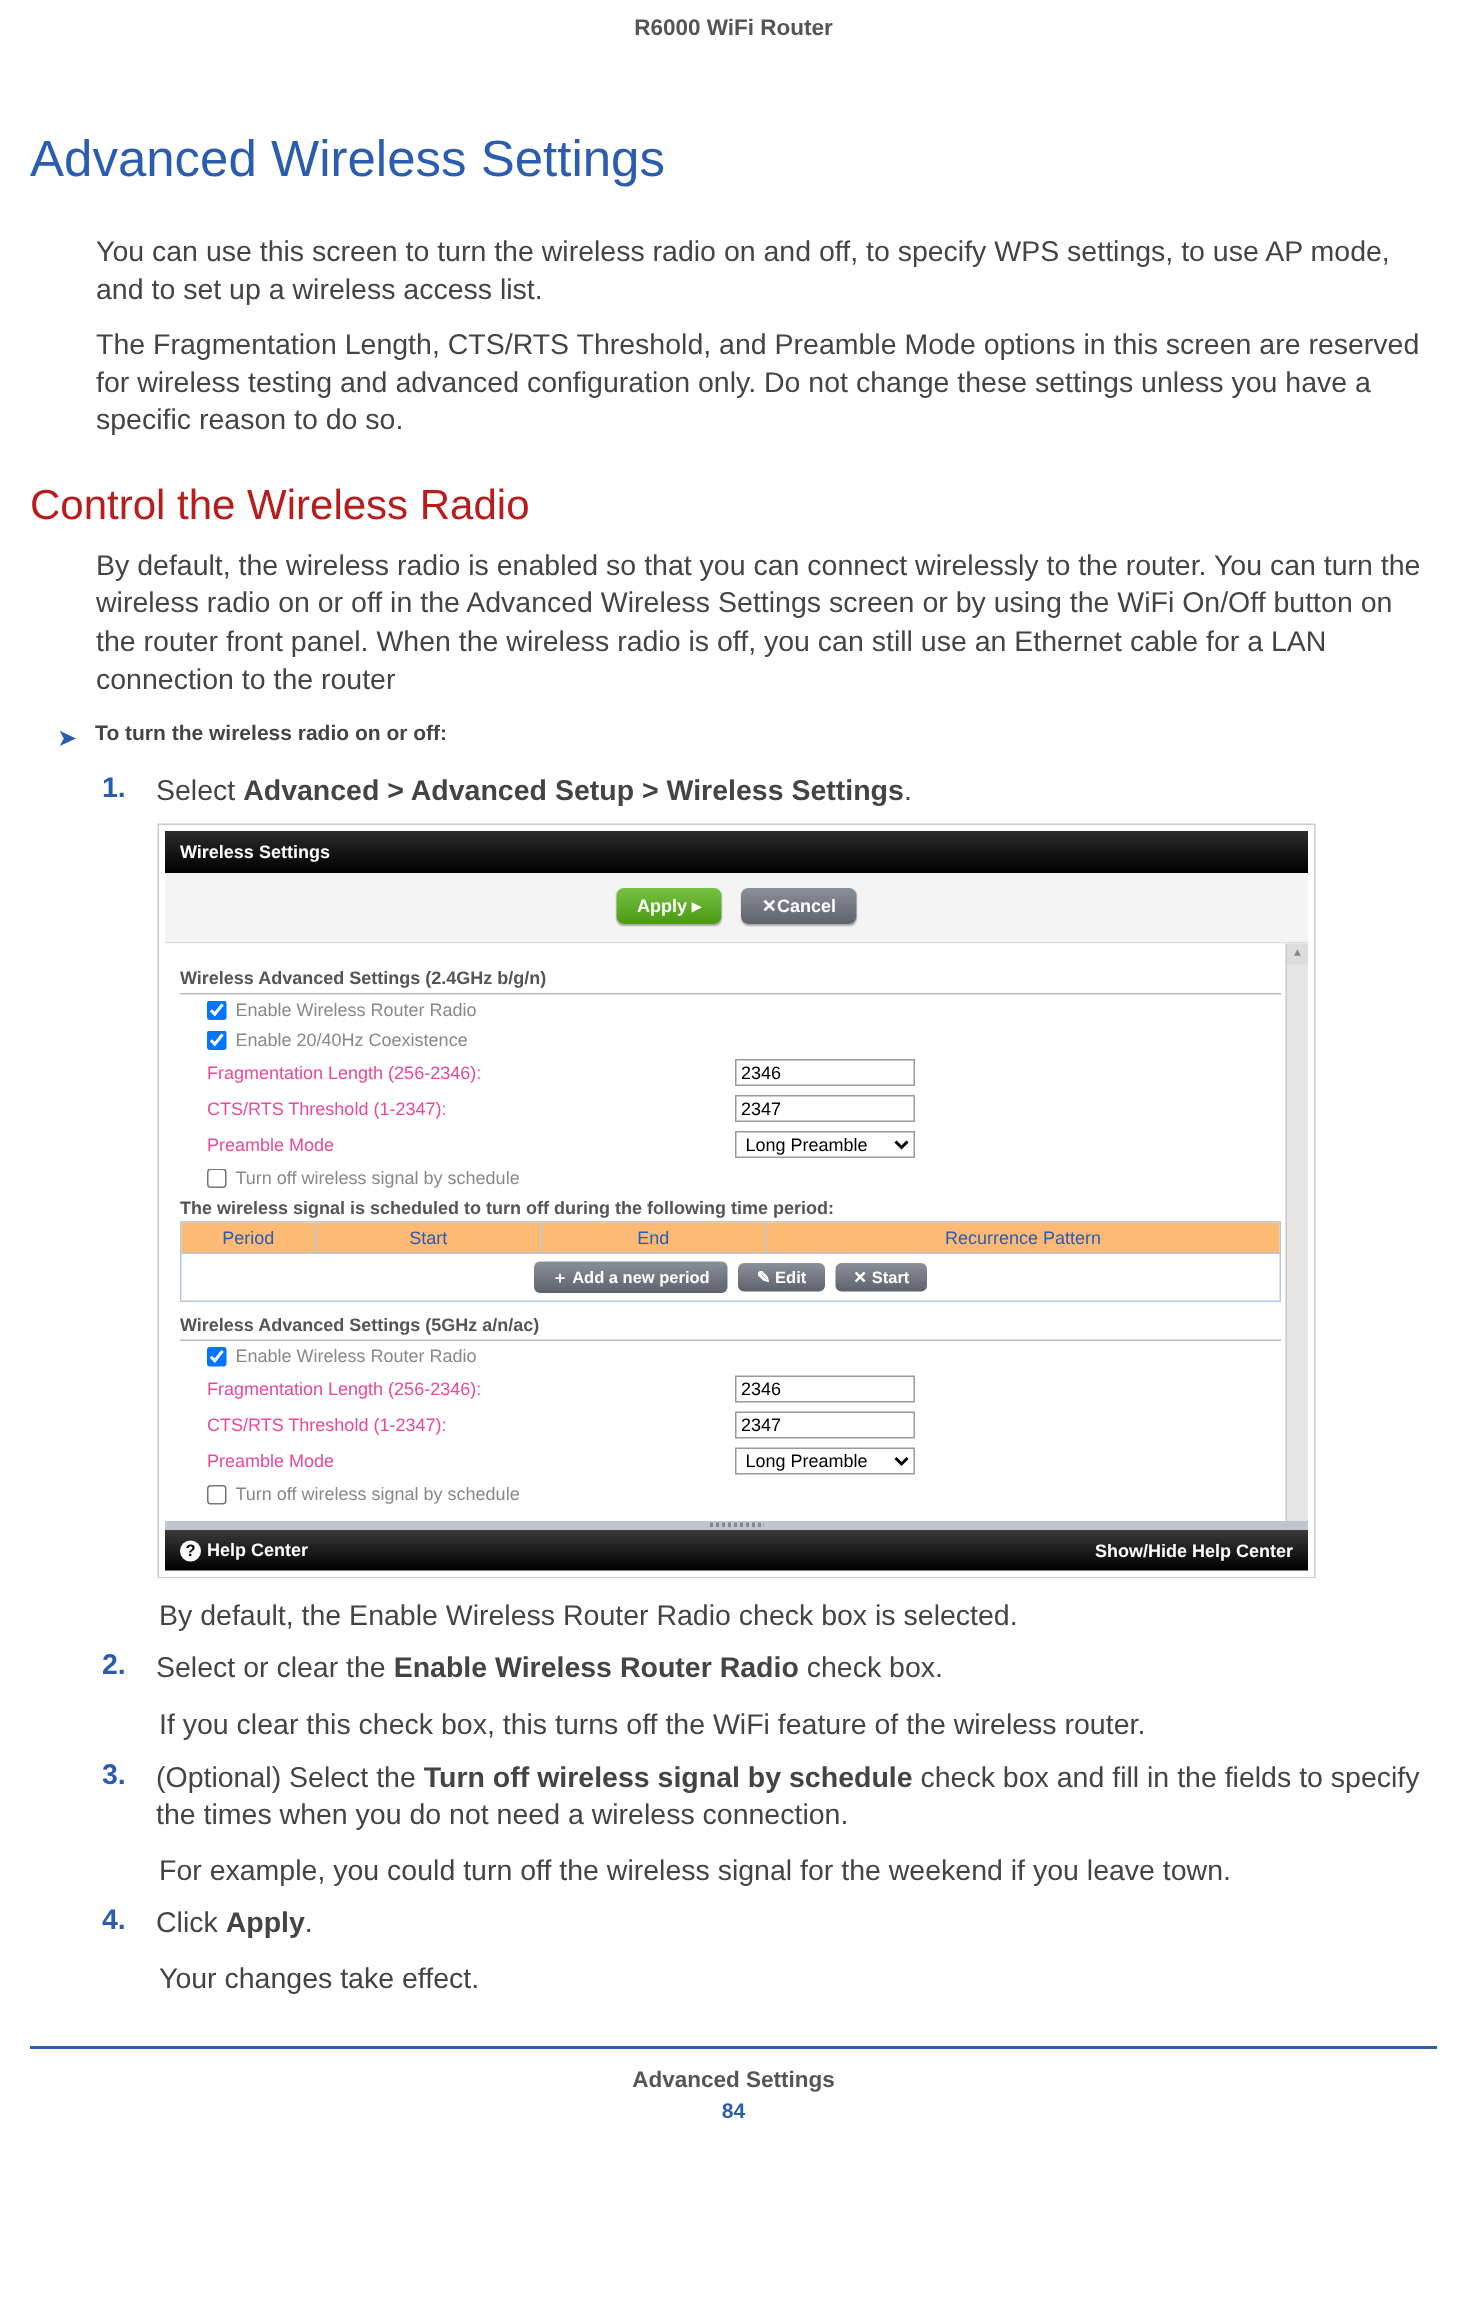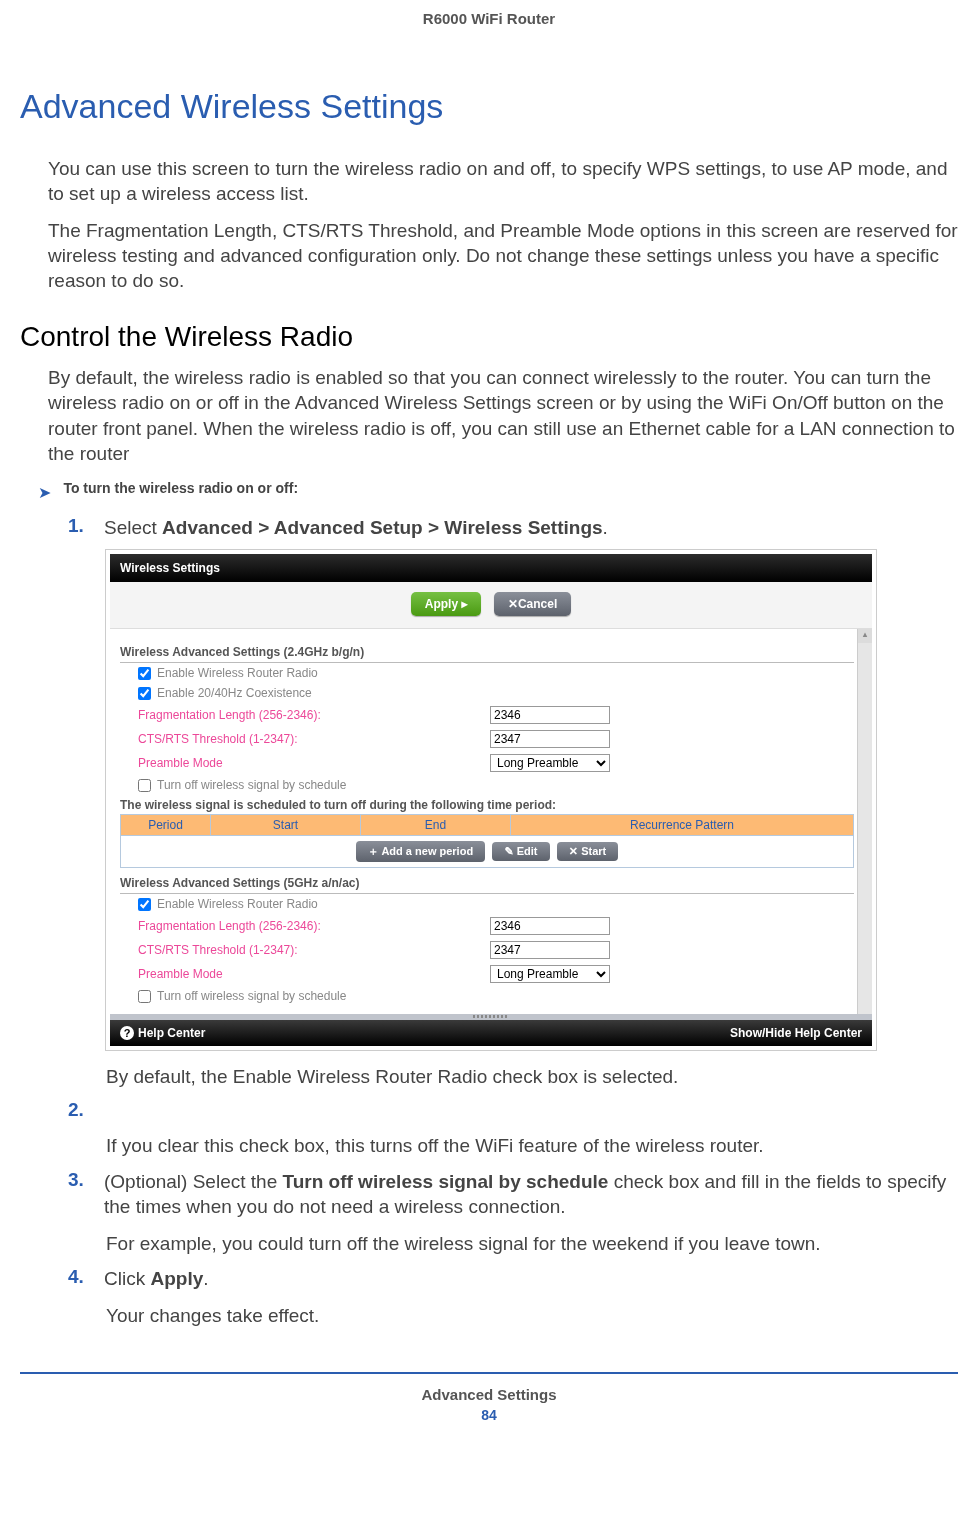--- a/index.html
+++ b/index.html
@@ -25,31 +25,31 @@
   h1.main-heading {
     font-family: "Trebuchet MS", "Segoe UI", sans-serif;
     font-weight: normal;
     color: #2a5db0;
     font-size: 34px;
     margin: 0 0 30px 0;
   }
   h2.sub-heading {
     font-family: "Trebuchet MS", "Segoe UI", sans-serif;
     font-weight: normal;
-    color: #000000;
+    color: #b91c1c;
     font-size: 28px;
     margin: 28px 0 12px 0;
   }
   .body-text {
     font-size: 19px;
     line-height: 1.32;
     margin: 12px 0;
     color: #444;
   }
-  .indent { margin-left: 28px; }
+  .indent { margin-left: 44px; }
   .proc-intro {
     display: flex;
     align-items: flex-start;
     margin: 14px 0 8px 18px;
     gap: 12px;
   }
   .proc-intro-arrow {
     color: #2a5db0;
     font-size: 16px;
     line-height: 1.6;
@@ -217,21 +217,21 @@
     border-radius:50%;
     background:#fff;
     color:#000;
     text-align:center;
     font-weight:bold;
     font-size:11px;
     line-height:14px;
     margin-right:4px;
   }
   .page-footer {
-    margin-top: 44px;
+    margin-top: 32px;
     border-top: 2px solid #2a5db0;
     text-align: center;
     padding-top: 12px;
   }
   .footer-title {
     font-weight: bold;
     color: #555;
     font-size: 15px;
     margin-bottom: 4px;
   }
@@ -360,20 +360,23 @@
     <div class="ss-footer">
       <span><span class="help-q">?</span><span>Help Center</span></span>
       <span>Show/Hide Help Center</span>
     </div>
   </div>
 
   <div class="step-follow">By default, the Enable Wireless Router Radio check box is selected.</div>
 
   <div class="step">
     <span class="step-num">2.</span>
+    <span class="step-body">
+      <span>Select or clear the </span><b>Enable Wireless Router Radio</b><span> check box.</span>
+    </span>
   </div>
   <div class="step-follow">If you clear this check box, this turns off the WiFi feature of the wireless router.</div>
 
   <div class="step">
     <span class="step-num">3.</span>
     <span class="step-body">
       <span>(Optional) Select the </span><b>Turn off wireless signal by schedule</b><span> check box and fill in the fields to specify the times when you do not need a wireless connection.</span>
     </span>
   </div>
   <div class="step-follow">For example, you could turn off the wireless signal for the weekend if you leave town.</div>

